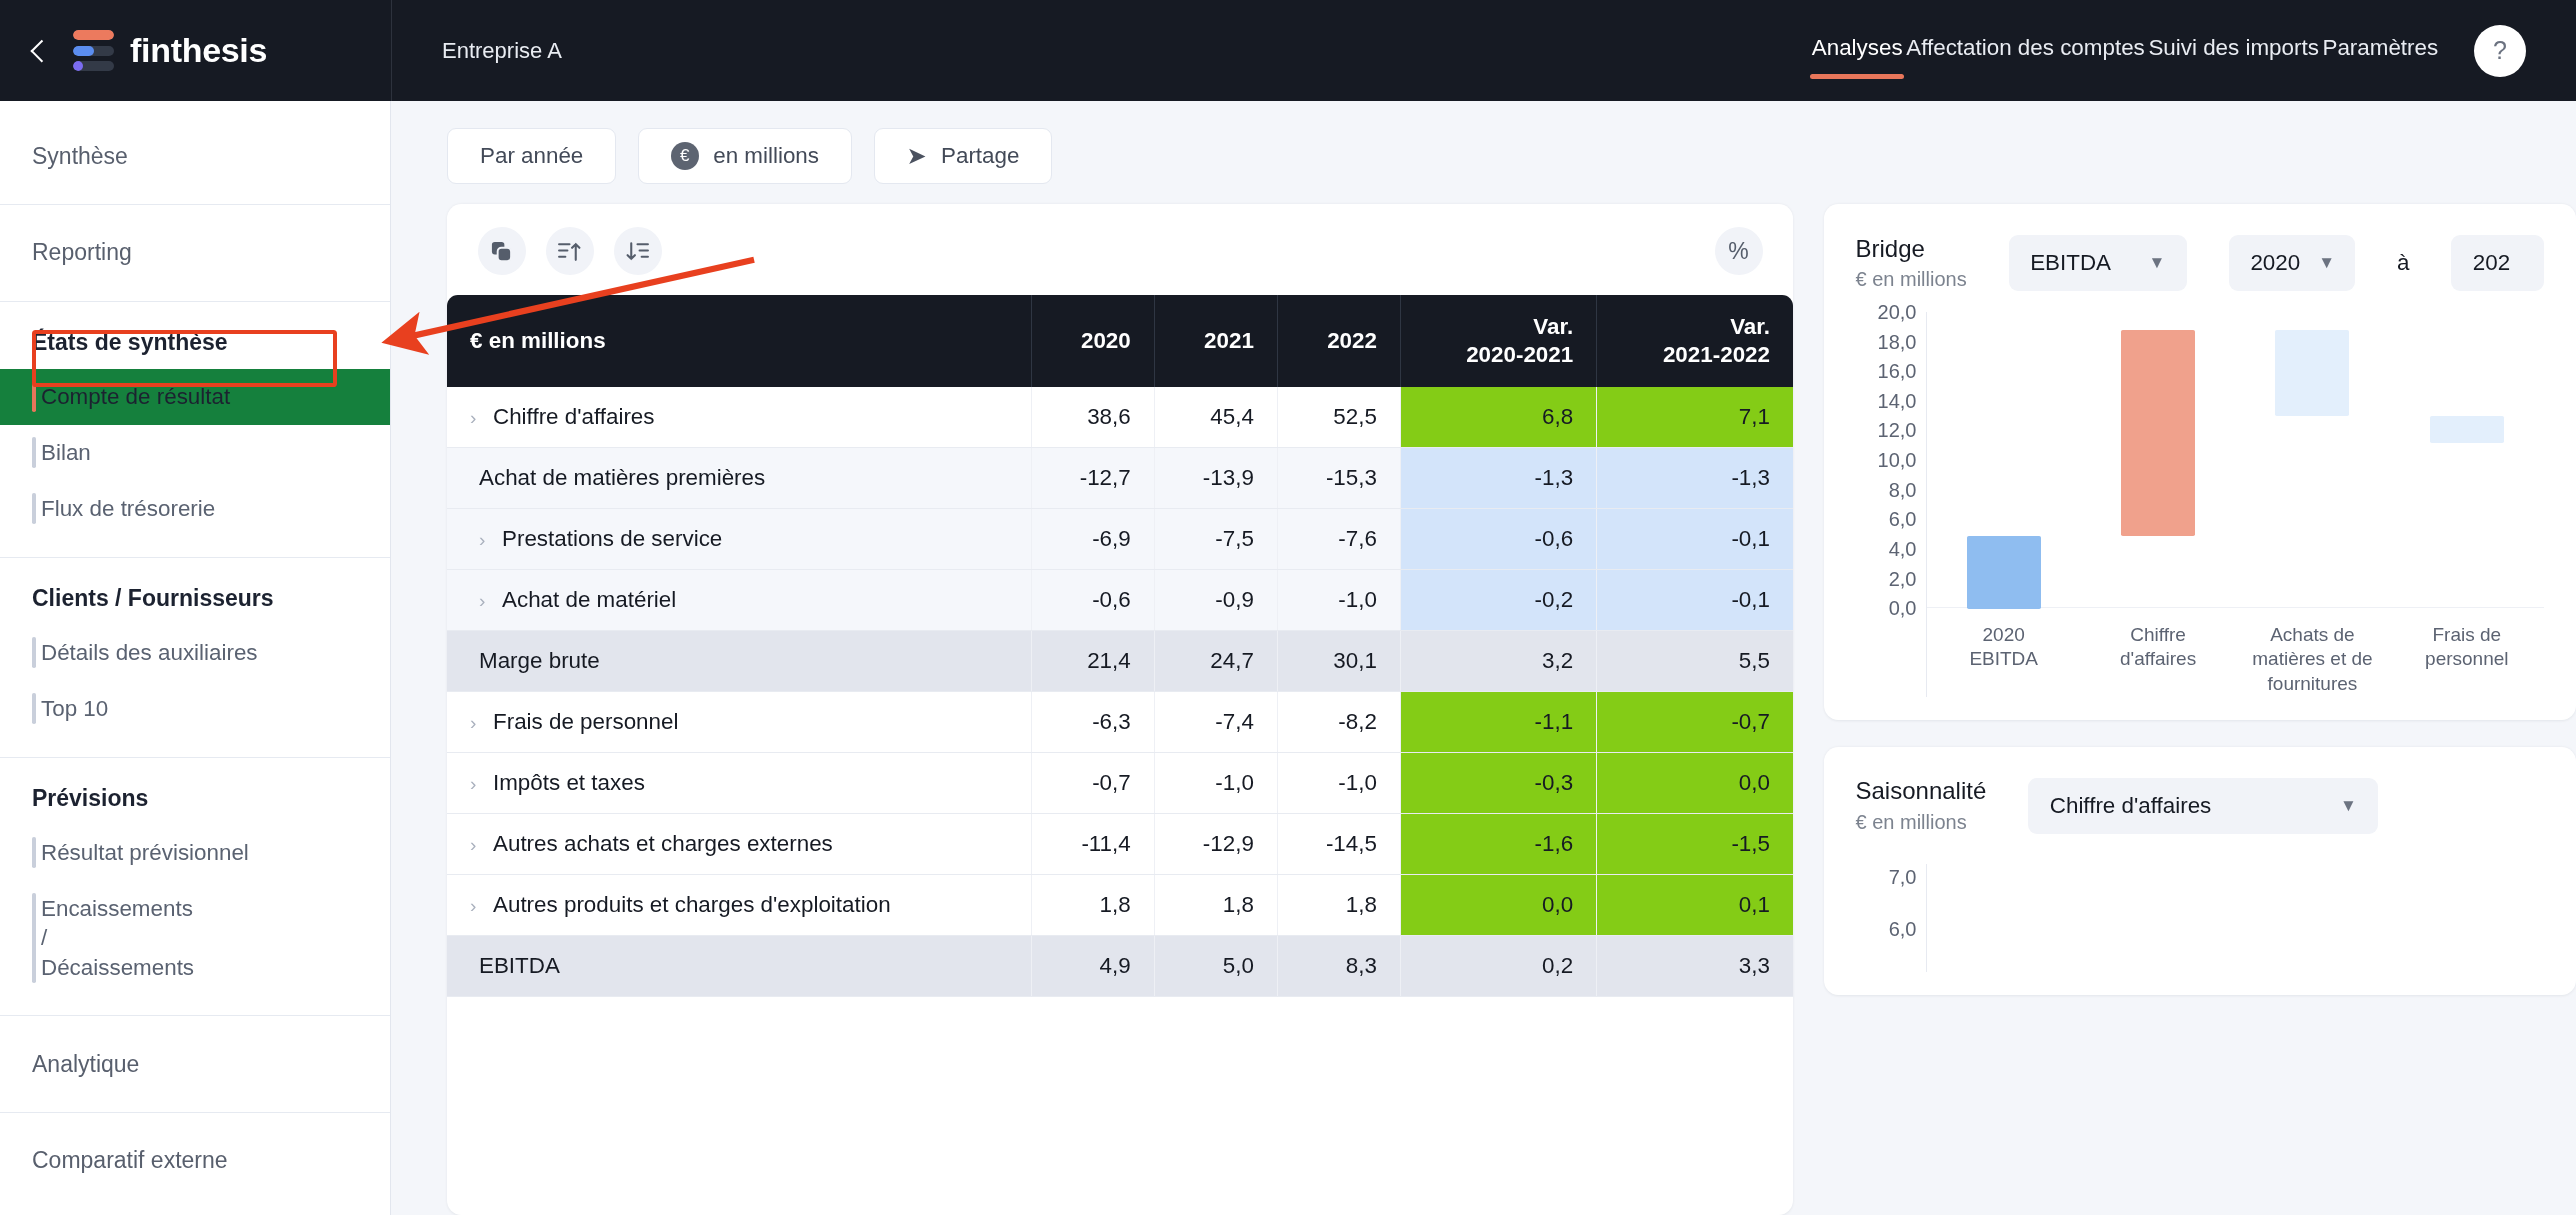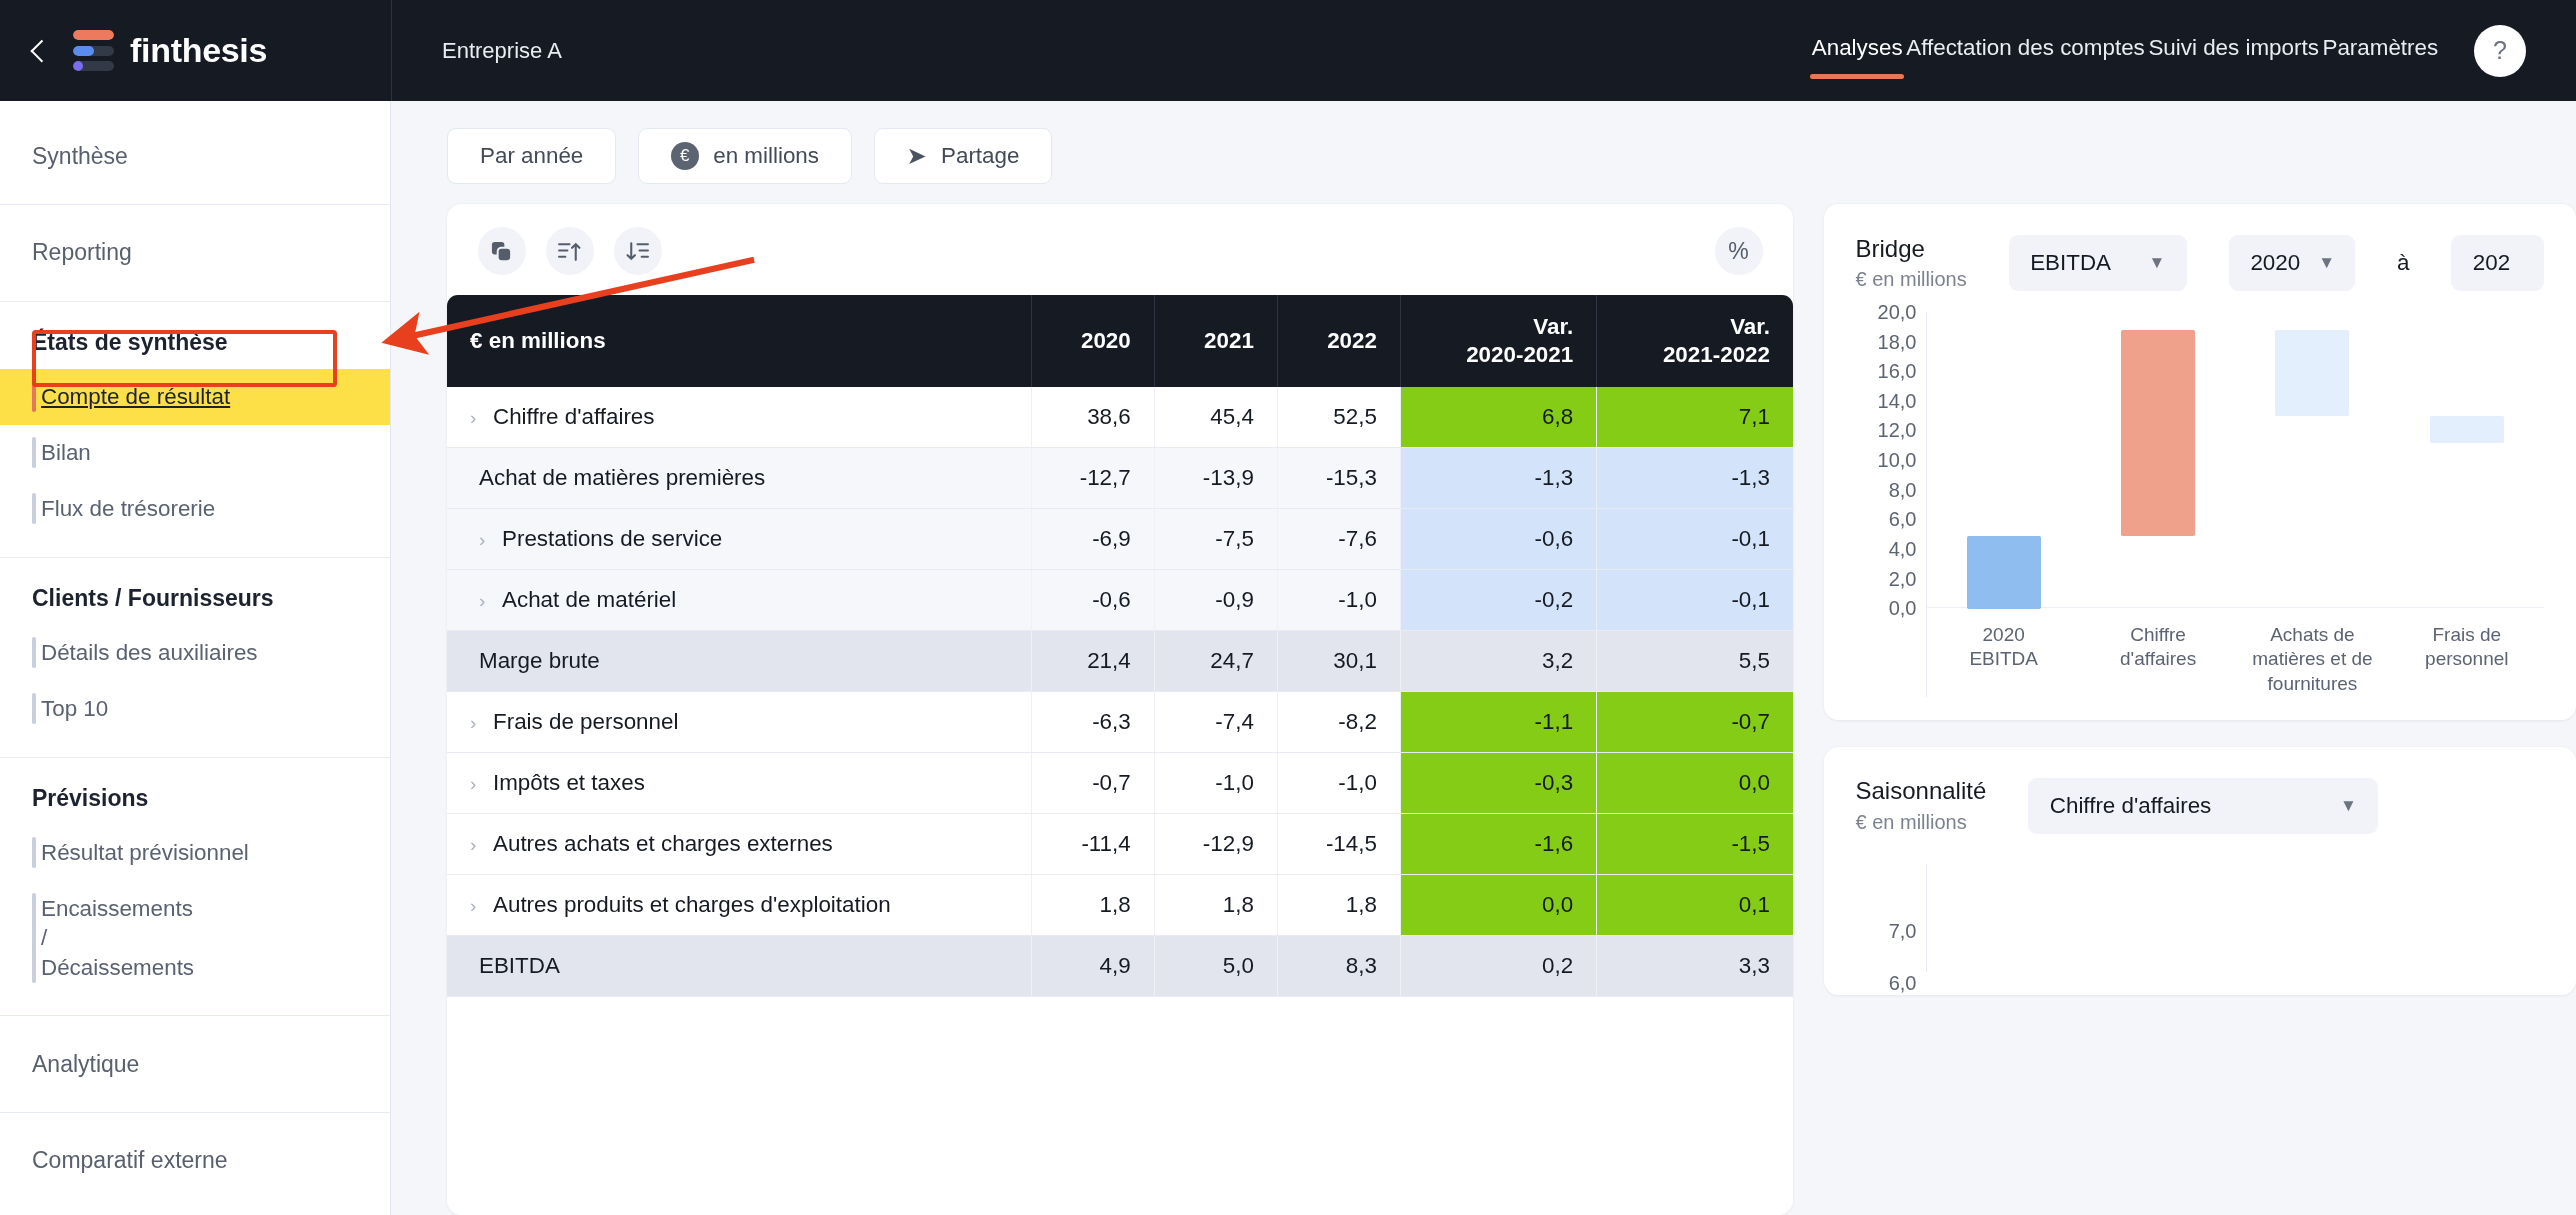--- a/index.html
+++ b/index.html
@@ -69,21 +69,21 @@
     font-size: 23px; color: #1c2230; font-weight: 600; padding: 7.2px 32px 12.6px;
   }
   .side-sub {
     font-size: 22.4px; color: #5a6271; padding: 13.5px 32px 13.5px 41px;
     position: relative; cursor: pointer; line-height: 1.3;
   }
   .side-sub::before {
     content: ""; position: absolute; left: 32px; top: 12.6px; bottom: 12.6px;
     width: 3.6px; border-radius: 1.8px; background: #c9cfdb;
   }
-  .side-sub.active { background: #fde047; color: #1c2230; text-decoration: underline; }
+  .side-sub.active { background: #15803d; color: #1c2230; }
   .side-sub.active::before { background: #e8765a; }
 
   
   .content { flex: 1; min-width: 0; display: flex; flex-direction: column; background: #f4f6fa; }
   .toolbar { display: flex; gap: 21.5px; padding: 27px 56px 20px; flex: none; }
   .tbtn {
     background: #fff; border: 0.9px solid #e4e8f0; border-radius: 9px;
     height: 56px; padding: 16px 32px; display: flex; align-items: center; gap: 14.4px;
     font-size: 22.4px; color: #434a58; cursor: pointer; white-space: nowrap;
   }
@@ -164,21 +164,21 @@
   .plot { flex: 1; position: relative; border-left: 1.8px solid #e7eaf1; }
   .plotarea { position: relative; height: 296px; border-bottom: 1.8px solid #eef0f5; }
   .bar { position: absolute; border-radius: 1.8px; }
   .xlabels { display: flex; margin-top: 14.4px; }
   .xlab {
     font-size: 19px; color: #5c6372; text-align: center; line-height: 1.3;
     padding: 0 5.4px;
   }
 
   
-  .season-body { display: flex; margin-top: 30.5px; align-items: center; }
+  .season-body { display: flex; margin-top: 30.5px; }
   .season-plot { flex: 1; position: relative; border-left: 1.8px solid #e7eaf1; height: 108px; }
 
   
   .anno { position: absolute; pointer-events: none; z-index: 50; }
   .anno-box {
     left: 32px; top: 330px; width: 305px; height: 57px;
     border: 4.5px solid #e8401f; border-radius: 3.6px;
   }
   .anno-arrow { left: 296px; top: 247px; width: 485px; height: 162px; }
 </style>

